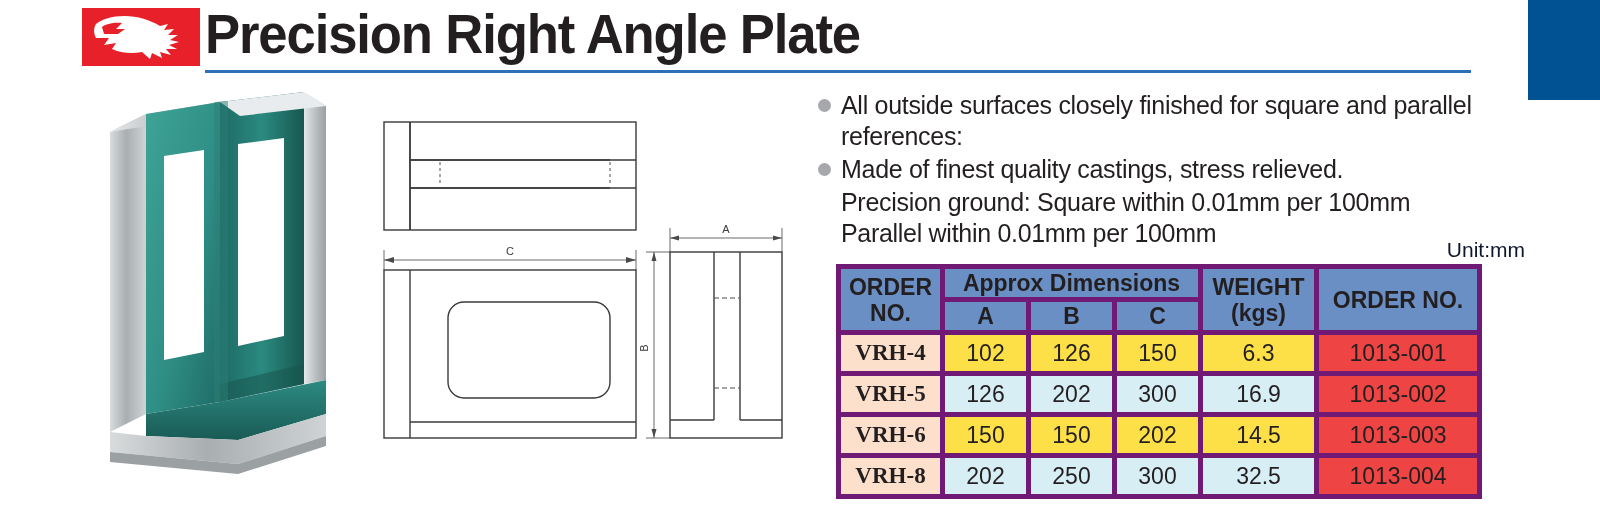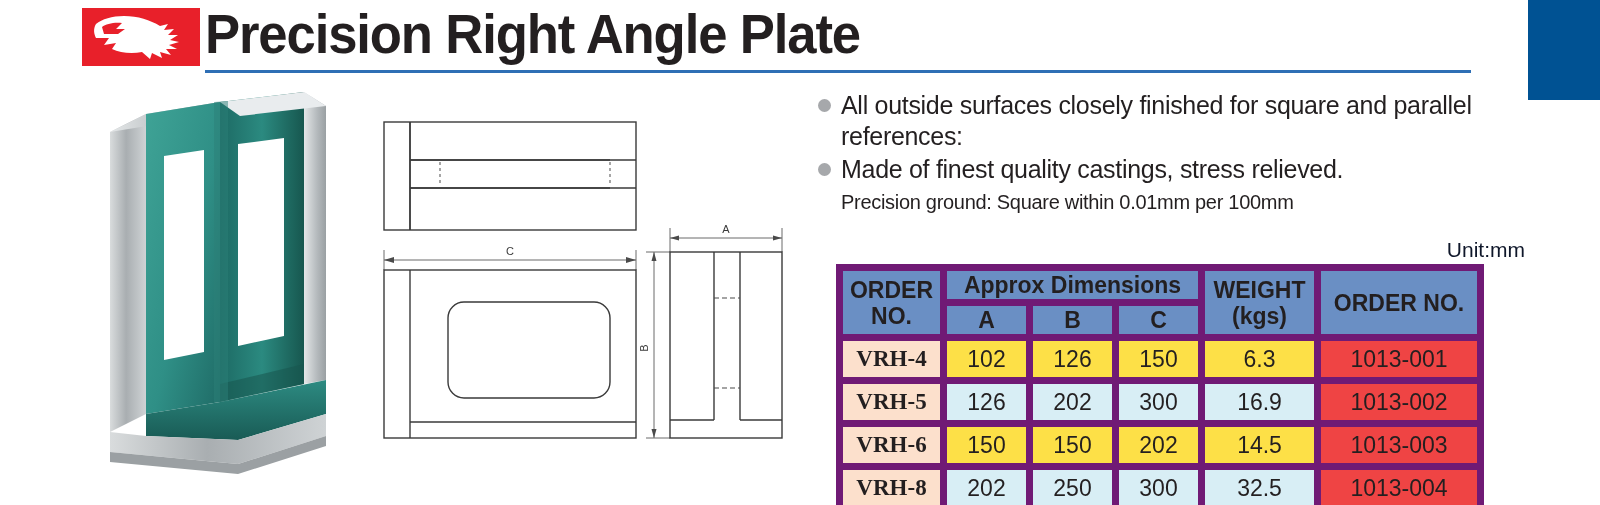--- a/index.html
+++ b/index.html
@@ -45,38 +45,38 @@
   .feature-row{display:flex;align-items:flex-start;margin-bottom:2px;}
   .bullet{
     width:13px;height:13px;border-radius:50%;background:#a6a8ab;
     flex:0 0 13px;margin-top:9px;margin-right:10px;
   }
   .feature-text{
     font-size:25px;line-height:31px;color:#231f20;
     letter-spacing:-0.3px;
   }
   .sub-text{
-    margin-left:23px;font-size:20px;line-height:31px;
+    margin-left:23px;font-size:25px;line-height:31px;
     color:#231f20;letter-spacing:-0.3px;
   }
 
   
   #unit-label{
     position:absolute;left:884px;top:238px;width:641px;
     text-align:right;font-size:21px;color:#0f172a;
   }
 
   
   #spec-table{
     position:absolute;left:836px;top:264px;width:641px;
     border-collapse:collapse;table-layout:fixed;
     border:2px solid #231f20;
   }
   #spec-table th,#spec-table td{
-    border:7px solid #701a75;
+    border:5px solid #701a75;
     text-align:center;vertical-align:middle;
     color:#231f20;padding:0;
   }
   #spec-table thead th{
     background:#6a8fc4;font-weight:bold;font-size:23px;line-height:26px;
   }
   .th-order{height:56px;}
   .th-group{height:28px;font-size:23px;}
   .th-sub{height:28px;font-size:23px;}
   .th-weight{height:56px;line-height:27px;}
@@ -242,20 +242,21 @@
 <div id="features">
   <div class="feature-row">
     <span class="bullet"></span>
     <span class="feature-text">All outside surfaces closely finished for square and parallel references:</span>
   </div>
   <div class="feature-row">
     <span class="bullet"></span>
     <span class="feature-text">Made of finest quality castings, stress relieved.</span>
   </div>
   <div class="sub-text">Precision ground: Square within 0.01mm per 100mm</div>
+  <div class="sub-text">Parallel within 0.01mm per 100mm</div>
 </div>
 
 <div id="unit-label">Unit:mm</div>
 
 <table id="spec-table">
   <colgroup>
     <col style="width:104px">
     <col style="width:86px">
     <col style="width:86px">
     <col style="width:86px">

